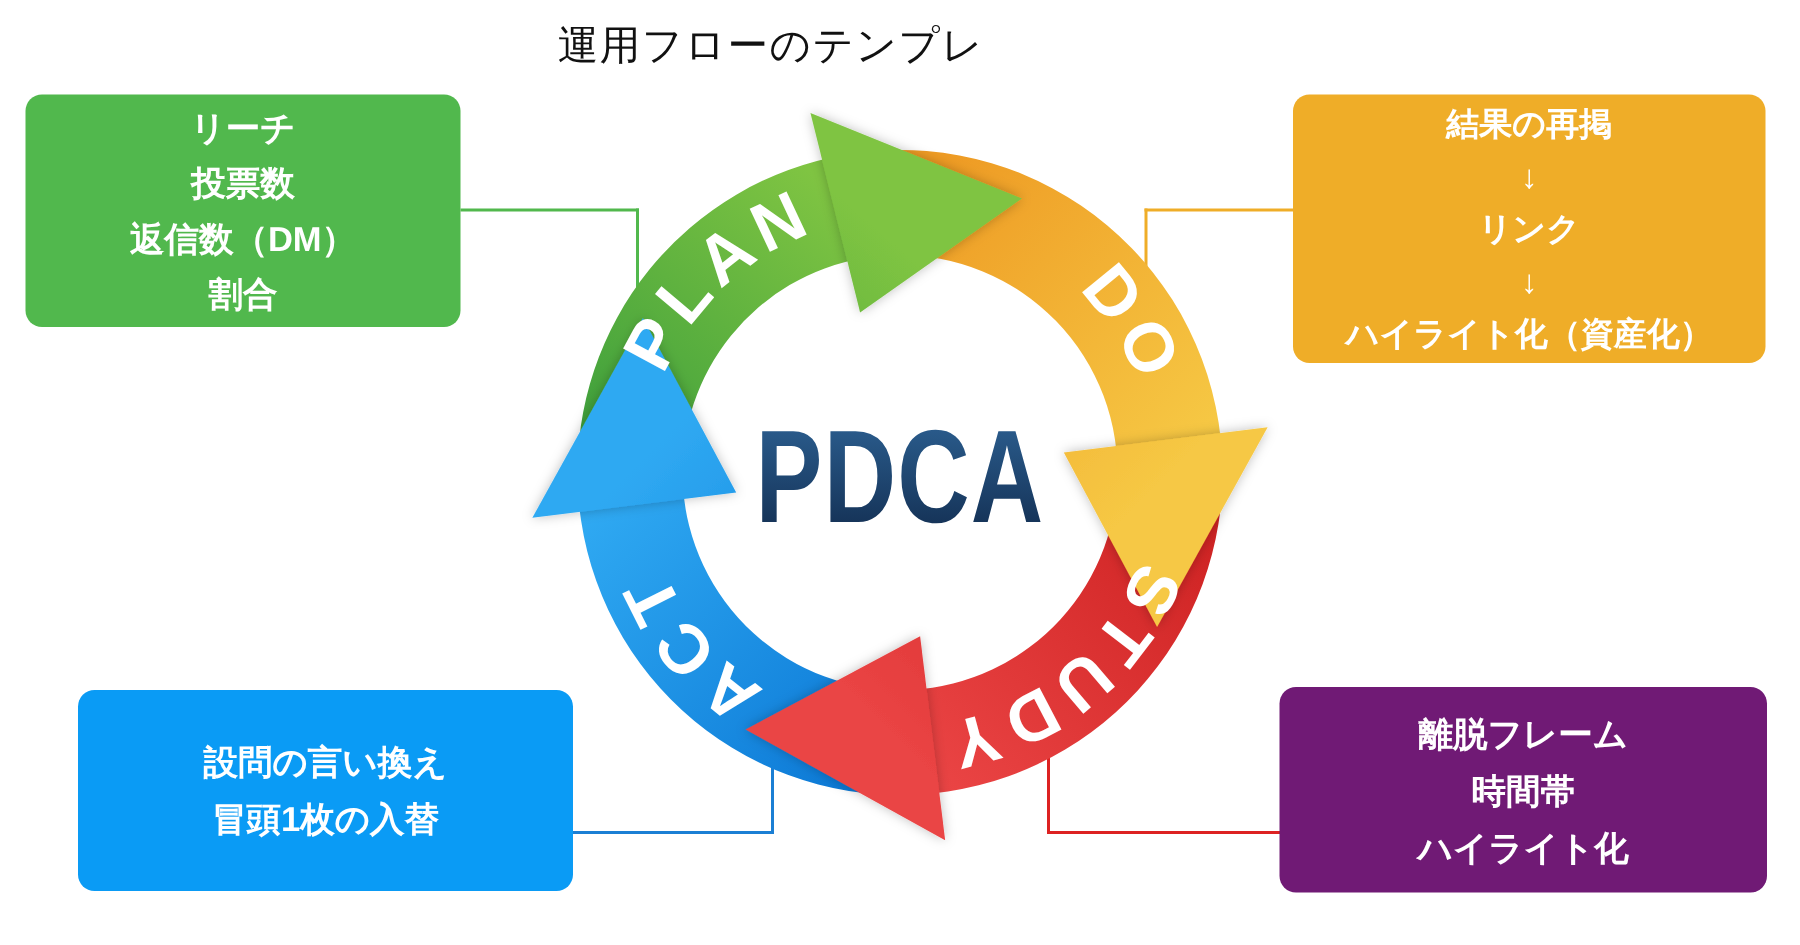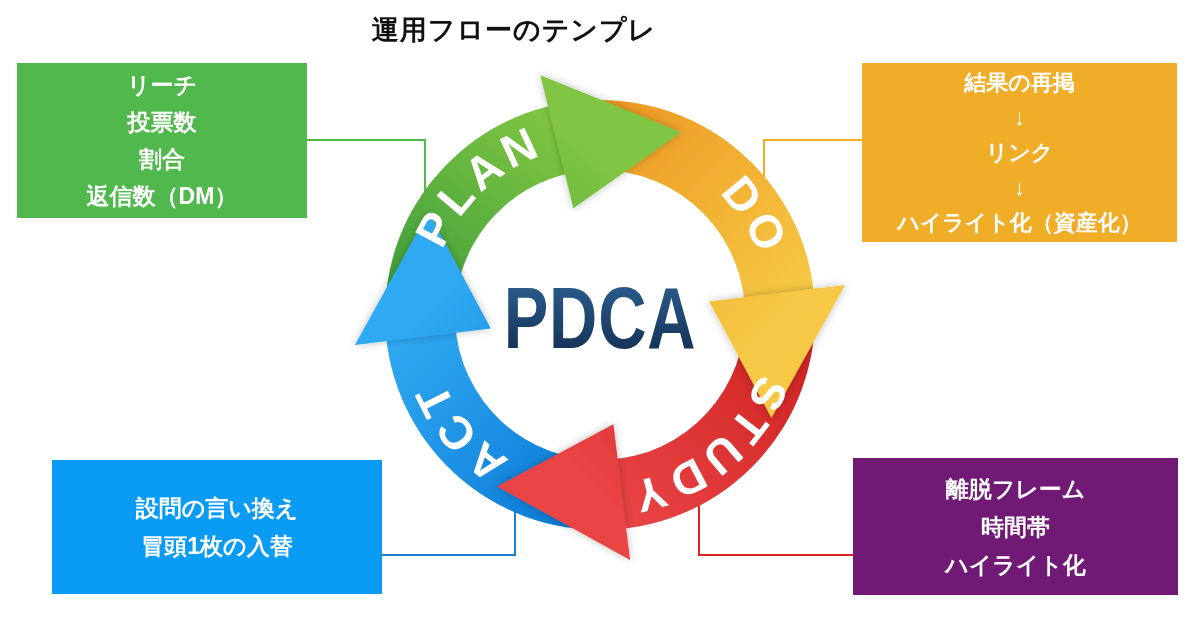--- a/index.html
+++ b/index.html
@@ -2,24 +2,24 @@
 <html><head>
 <meta charset="utf-8">
 <style>
   html,body{margin:0;padding:0;}
   body{
     width:1200px;height:630px;position:relative;background:#ffffff;
     font-family:"Liberation Sans","DejaVu Sans",sans-serif;overflow:hidden;
   }
   .title{
     position:absolute;top:12px;left:0;width:1028px;text-align:center;
-    font-size:27px;font-weight:bold;color:#111;letter-spacing:1px;
+    font-size:27px;font-weight:normal;color:#111;letter-spacing:1px;
   }
   .box{
-    position:absolute;z-index:3;border-radius:0;color:#fff;font-weight:bold;
+    position:absolute;z-index:3;border-radius:11px;color:#fff;font-weight:bold;
     display:flex;flex-direction:column;justify-content:center;align-items:center;
     text-align:center;
   }
   .box .line{width:100%;}
   .box-plan {left:17px; top:63px; width:290px;height:155px;font-size:23px;line-height:37px;}
   .box-do   {left:862px;top:63px; width:315px;height:179px;font-size:22px;line-height:35px;}
   .box-act  {left:18px; top:460px;width:330px;height:134px;font-size:23px;line-height:38px;}
   .box-study{left:853px;top:458px;width:325px;height:137px;font-size:23px;line-height:38px;}
   .conn{position:absolute;z-index:1;}
   .conn-h{height:2px;}
@@ -106,22 +106,22 @@
   <text class="arc-label">
     <textPath href="#label-circle" startOffset="64%" text-anchor="middle">ACT</textPath>
   </text>
 
   <text class="pdca-label" transform="translate(260,293) scale(0.76,1)" text-anchor="middle" fill="url(#grad-pdca)">PDCA</text>
 </svg>
 
 <div class="box box-plan" style="background: rgb(81, 184, 77);">
   <div class="line">リーチ</div>
   <div class="line">投票数</div>
+  <div class="line">返信数（DM）</div>
   <div class="line">割合</div>
-  <div class="line">返信数（DM）</div>
 </div>
 
 <div class="box box-do" style="background: rgb(239, 173, 40);">
   <div class="line">結果の再掲</div>
   <div class="line">↓</div>
   <div class="line">リンク</div>
   <div class="line">↓</div>
   <div class="line">ハイライト化（資産化）</div>
 </div>
 

